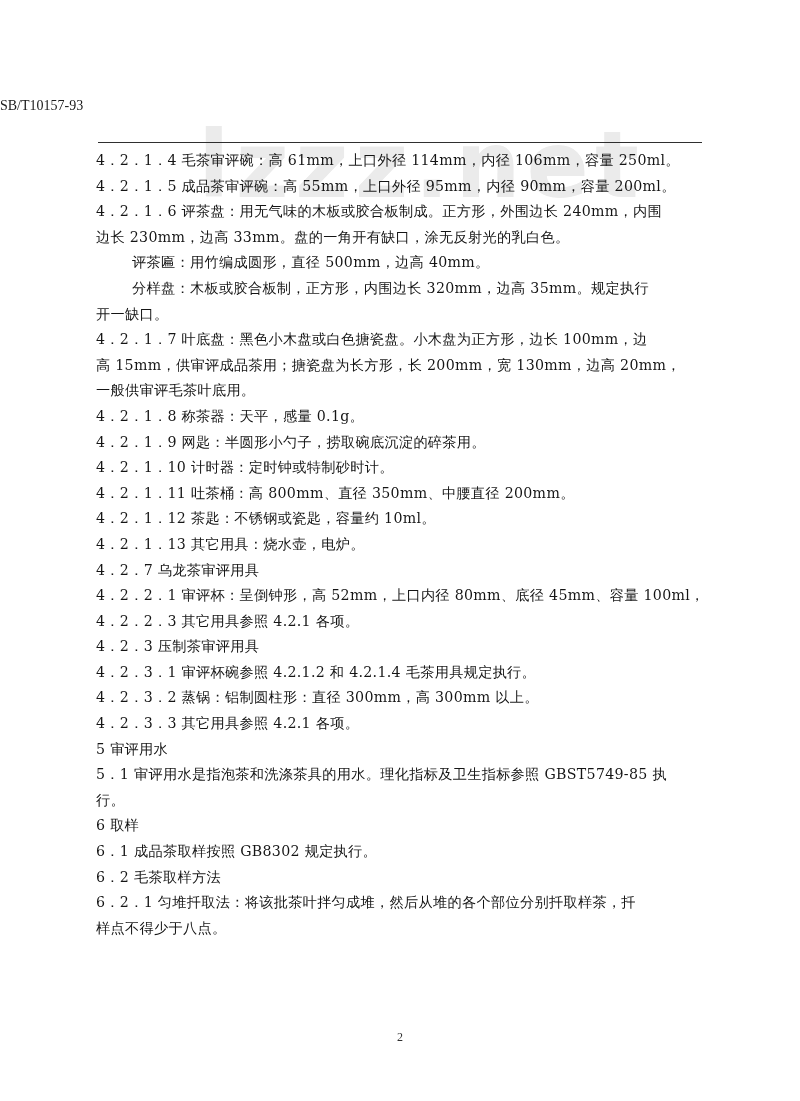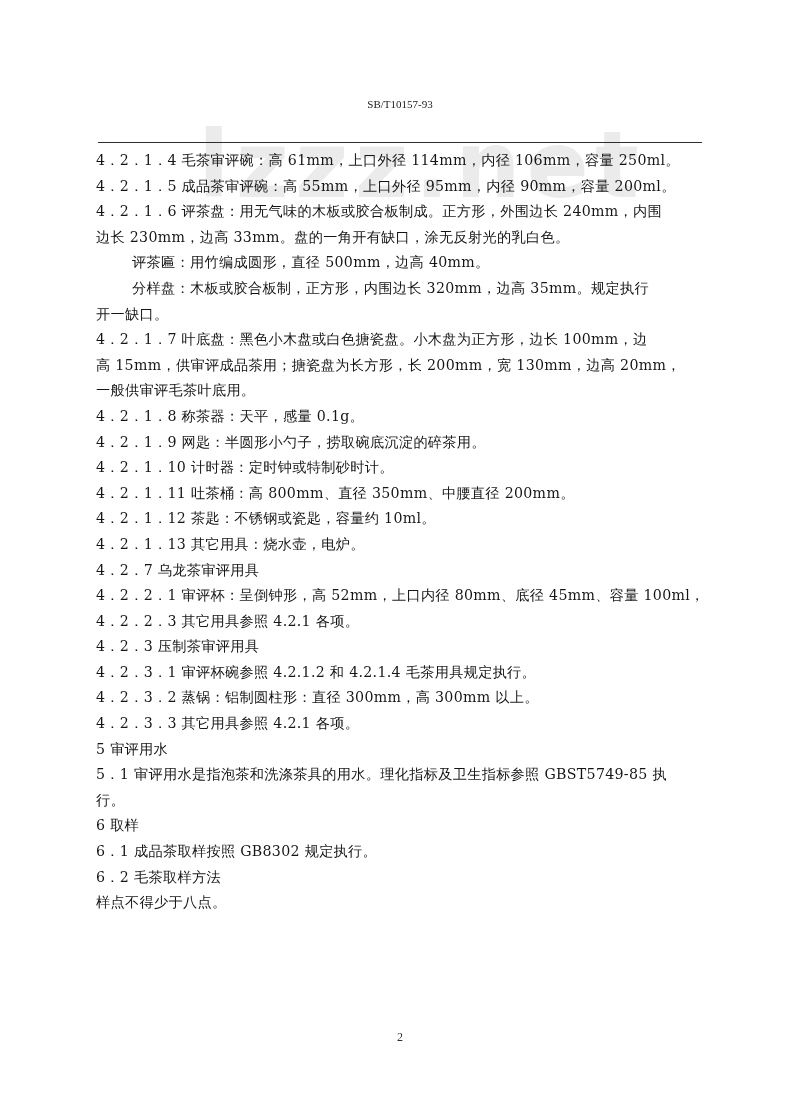--- a/index.html
+++ b/index.html
@@ -33,23 +33,23 @@
       color: #e6e6e6;
       line-height: 1;
       z-index: 0;
       user-select: none;
     }
     .doc-code {
       position: absolute;
       left: 0;
       width: 800px;
       top: 98px;
-      text-align: center;
+      text-align: left;
       font-family: "Liberation Serif", "DejaVu Serif", serif;
-      font-size: 11px;
+      font-size: 14px;
       color: #222;
       z-index: 2;
     }
     .header-rule {
       position: absolute;
       left: 98px;
       width: 604px;
       top: 142px;
       border-top: 1.5px solid #333;
       z-index: 2;
@@ -191,20 +191,21 @@
 
     <div>
       <p class="line">6．1 成品茶取样按照 GB8302 规定执行。</p>
     </div>
 
     <div>
       <p class="line">6．2 毛茶取样方法</p>
     </div>
 
     <div>
+      <p class="line">6．2．1 匀堆扦取法：将该批茶叶拌匀成堆，然后从堆的各个部位分别扦取样茶，扦</p>
       <p class="line">样点不得少于八点。</p>
     </div>
 
   </div>
 
   <div class="page-number">2</div>
 
 </div>
 
 </body></html>

